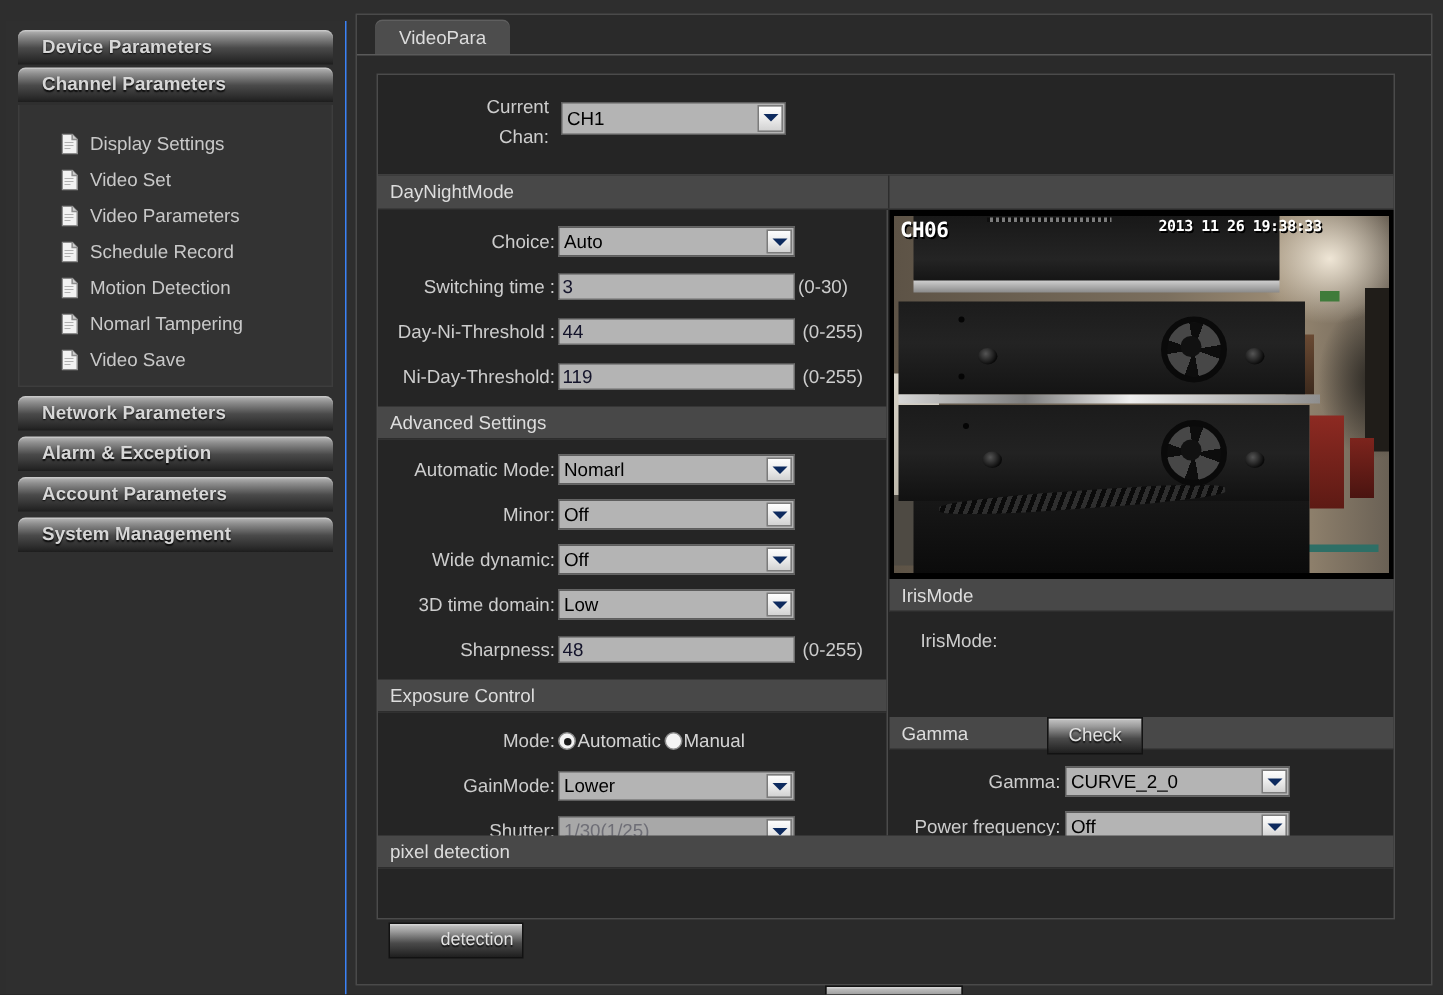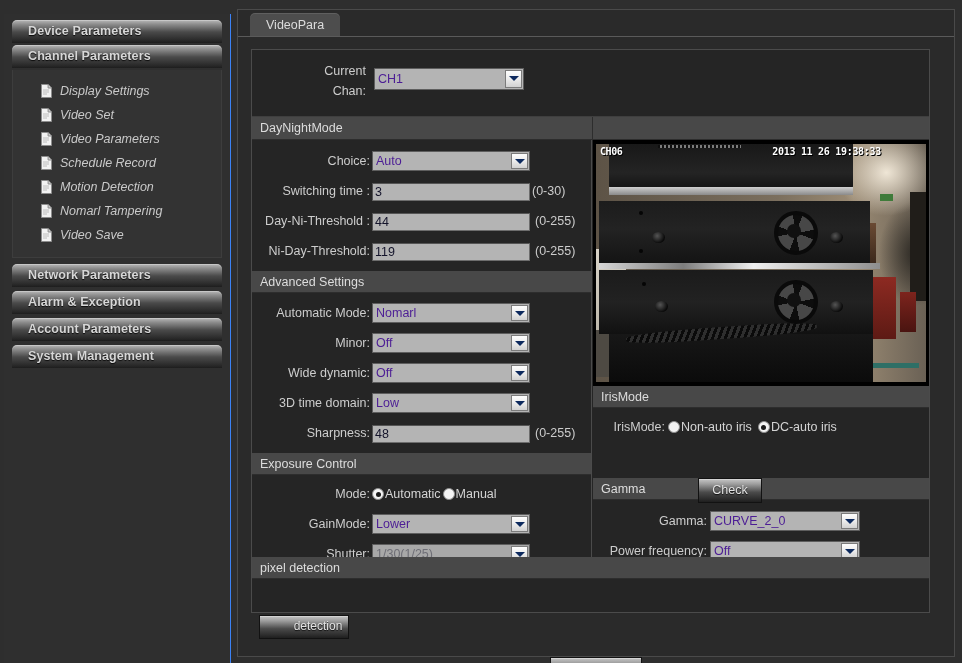--- a/index.html
+++ b/index.html
@@ -41,25 +41,24 @@
   }
   .nav-group-header.first { margin-top: 6px; }
   #submenu {
     margin: 0 8px;
     background: #333333;
     border: 1px solid #3d3d3d;
     border-top: none;
     padding: 9px 0 10px 0;
   }
   .nav-item {
-    display: flex; align-items: center;
+    display: flex; align-items: flex-end;
     height: 24px;
     padding-left: 28px;
     cursor: pointer;
-    font-style: italic;
   }
   .nav-item .doc-ico {
     width: 11px; height: 14px;
     margin-right: 8px;
     flex: none;
     position: relative;
   }
   .nav-item-label {
     color: #c9c9c9;
     font-size: 12.5px;
@@ -200,21 +199,21 @@
     position: relative;
     width: 158px; height: 20px;
     background: #b4b4b4;
     border: 1px solid #5e5e5e;
     box-sizing: border-box;
     cursor: pointer;
   }
   .selbox .selval {
     position: absolute;
     left: 3px; top: 0; right: 22px;
-    color: #4c1d95;
+    color: #000000;
     font-size: 12.5px;
     line-height: 19px;
     overflow: hidden;
     white-space: nowrap;
   }
   .selbox .arrowbtn {
     position: absolute;
     right: 1px; top: 1px;
     width: 17px; height: 16px;
     background: linear-gradient(to bottom, #fdfdfd 0%, #eeeeee 45%, #d2d2d2 100%);
@@ -398,21 +397,21 @@
     background: #050505;
   }
   #th1 { left: 13%; top: 28%; }
   #th2 { left: 13%; top: 44%; }
   #th3 { left: 14%; top: 58%; }
   #osd-ch {
     position: absolute;
     left: 4px; top: 2px;
     color: #fff;
     font-family: "DejaVu Sans Mono", monospace;
-    font-size: 10px;
+    font-size: 14px;
     font-weight: bold;
     letter-spacing: -0.4px;
     text-shadow: 1px 1px 0 #000;
   }
   #osd-time {
     position: absolute;
     right: 45px; top: 2px;
     color: #fff;
     font-family: "DejaVu Sans Mono", monospace;
     font-size: 10px;
@@ -755,30 +754,20 @@
                 <span id="osd-ch">CH06</span>
                 <span id="osd-time">2013 11 26 19:38:33</span>
               </div>
             </div>
 
             <div class="sec-bar">
               <span>IrisMode</span>
             </div>
             <div class="field-row" style="margin-top:4px">
               <span class="f-label" style="width:72px;right:auto;left:0">IrisMode:</span>
-              <div class="radio-line" style="left:75px">
-                <span class="rad-opt" style="margin-right:6px">
-                  <span class="rad"></span>
-                  <span class="rad-text">Non-auto iris</span>
-                </span>
-                <span class="rad-opt">
-                  <span class="rad on"></span>
-                  <span class="rad-text">DC-auto iris</span>
-                </span>
-              </div>
             </div>
             <div id="check-row">
               <div class="btn3d" id="check-btn">Check</div>
             </div>
 
             <div class="sec-bar">
               <span>Gamma</span>
             </div>
             <div style="padding-top:6px">
               <div class="field-row">

